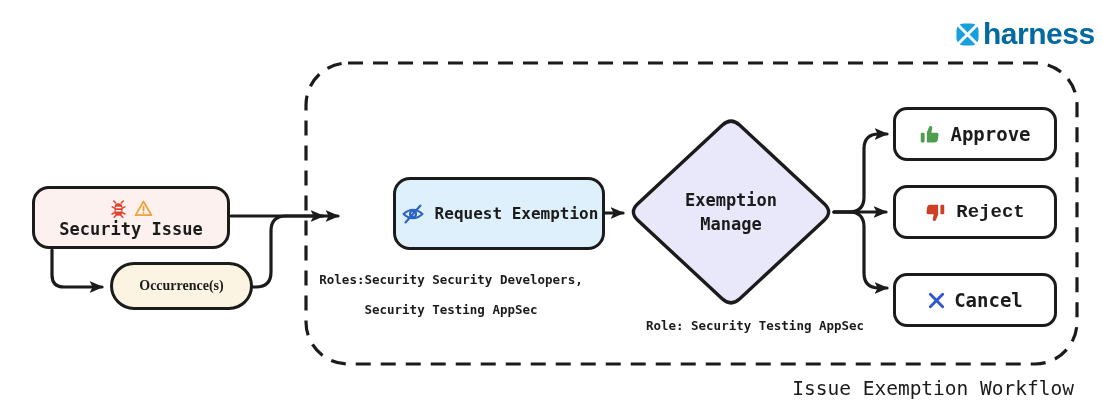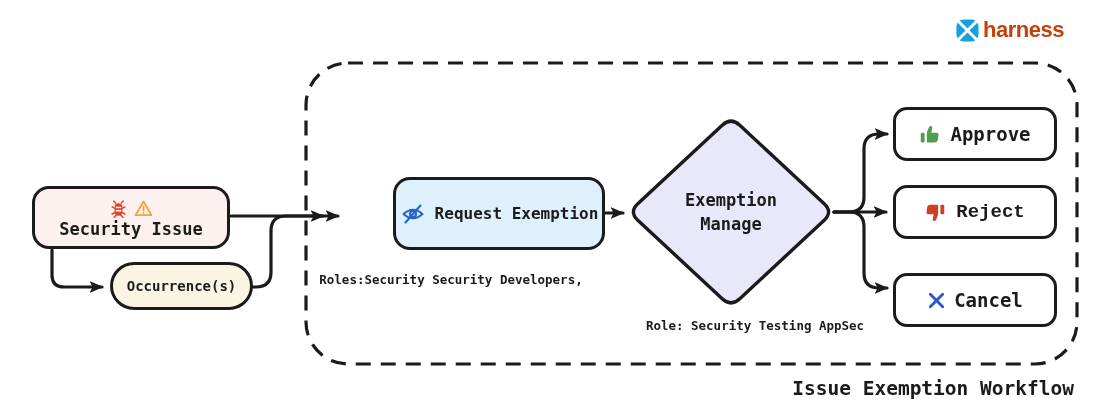--- a/index.html
+++ b/index.html
@@ -5,55 +5,55 @@
   html,body{margin:0;padding:0;background:#ffffff;}
   .canvas{
     position:relative;width:1103px;height:418px;background:#fff;overflow:hidden;
     font-family:"DejaVu Sans Mono", monospace;color:var(--ink,#1b1b1b);
   }
   svg{display:block;}
   .layer{position:absolute;left:0;top:0;pointer-events:none;}
 
   
   .brand{position:absolute;top:17px;left:955px;display:flex;align-items:center;gap:3px;}
-  .wordmark{font-family:"Liberation Sans",sans-serif;font-weight:700;font-size:22px;
-    letter-spacing:-0.5px;color:#c2410c;}
+  .wordmark{font-family:"Liberation Sans",sans-serif;font-weight:700;font-size:30px;
+    letter-spacing:-0.5px;color:#0369a1;}
 
   
   .node{position:absolute;box-sizing:border-box;border:3.4px solid var(--ink);
     display:flex;align-items:center;justify-content:center;}
   .node .lbl{white-space:nowrap;}
 
   .security{left:32px;top:186px;width:198px;height:63px;border-radius:17px;
     background:var(--security-fill);flex-direction:column;gap:1px;padding-top:2px;}
   .security .icons{display:flex;gap:6px;align-items:center;}
   .security .lbl{font-size:17px;font-weight:700;}
 
   .occurrence{left:110px;top:262px;width:143px;height:48px;border-radius:24px;
-    border-width:3px;background:var(--occurrence-fill);}
+    border-width:3px;background:var(--occurrence-fill);font-family:Liberation Serif, serif;}
   .occurrence .lbl{font-size:14px;font-weight:700;}
 
   .request{left:345px;top:177px;width:212px;height:73px;border-radius:17px;
     background:var(--request-fill);gap:9px;margin-left:48px;}
   .request .lbl{font-size:16px;font-weight:600;}
 
   .action{left:893px;width:164px;height:54px;border-radius:14px;border-width:3px;
     background:var(--action-fill);gap:10px;}
   .action .lbl{font-size:19px;font-weight:600;}
   .approve{top:107px;} .reject{top:185px;font-family:Liberation Mono, monospace;} .cancel{top:273px;gap:8px;}
 
   .note{position:absolute;width:280px;text-align:center;font-size:12.5px;
     font-weight:600;line-height:15px;white-space:pre-line;}
   .roles-note{left:311px;top:257px;}
   .role-note{left:615px;top:318px;}
 
   .diamond-label{position:absolute;left:631px;top:188px;width:200px;text-align:center;
     font-size:17px;font-weight:600;line-height:24px;}
 
-  .workflow-title{position:absolute;right:29px;top:377px;font-size:19.5px;font-weight:700;
+  .workflow-title{position:absolute;right:29px;top:377px;font-size:19.5px;font-weight:400;
     white-space:nowrap;}
 </style>
 </head>
 <body>
 
 <div class="canvas">
 
   <svg class="layer" width="1103" height="418" viewBox="0 0 1103 418">
     <defs>
       <marker id="arrow" markerUnits="userSpaceOnUse" markerWidth="15" markerHeight="13" refX="12.5" refY="6" orient="auto">
@@ -120,20 +120,21 @@
         <path d="M2.5,12 Q12,3.5 21.5,12 Q12,20.5 2.5,12 Z" stroke-linejoin="round"></path>
         <circle cx="12" cy="12" r="3"></circle>
         <path d="M19.5,3.5 L4.5,20.5"></path>
       </svg>
     </span>
     <div class="lbl">Request Exemption</div>
   </div>
 
   <div class="note roles-note">
     <div>Roles:Security Security Developers,</div>
+    <div>Security Testing AppSec</div>
   </div>
 
   <div class="diamond-label">
     <div>Exemption</div>
     <div>Manage</div>
   </div>
 
   <div class="note role-note">Role: Security Testing AppSec</div>
 
   <div class="node action approve">

